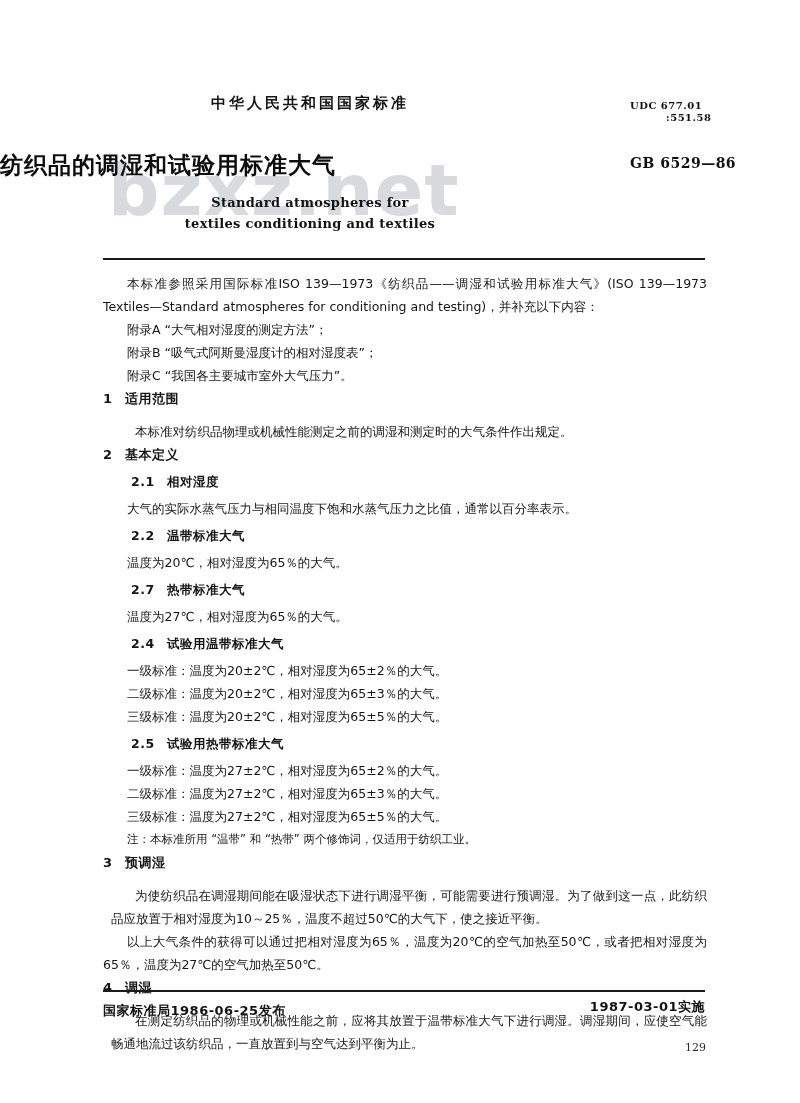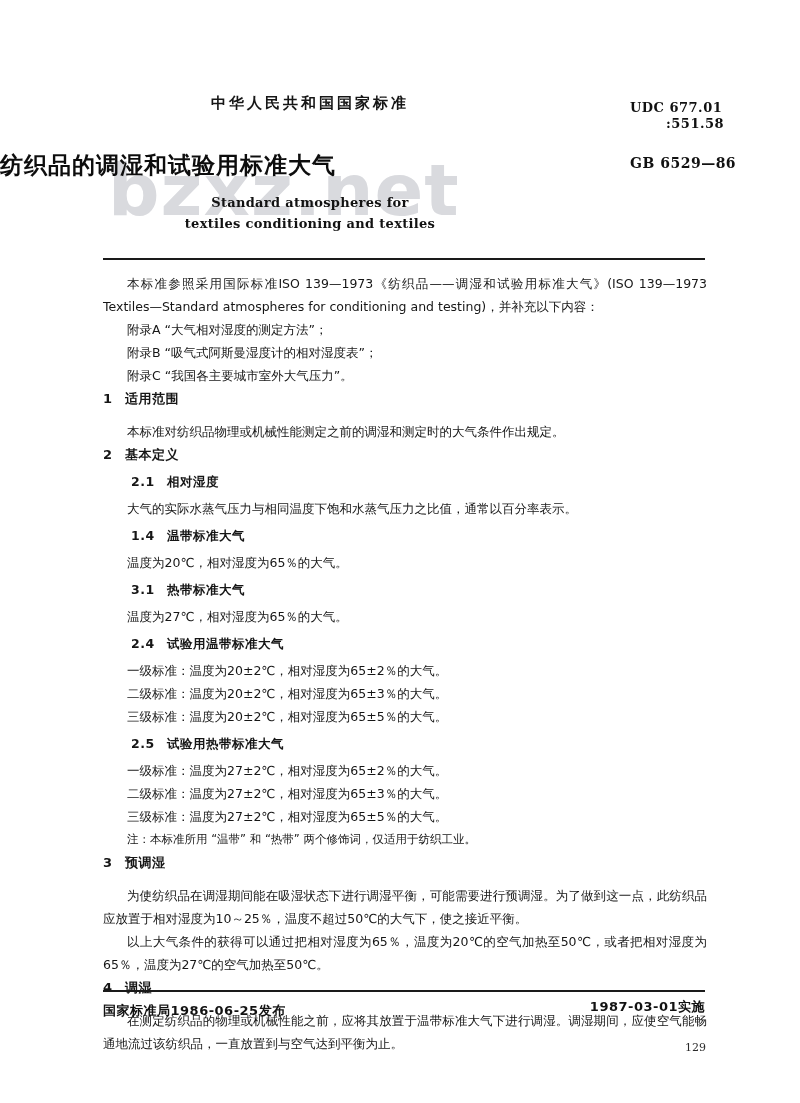--- a/index.html
+++ b/index.html
@@ -80,21 +80,21 @@
     color: #121212;
     letter-spacing: 0.3px;
   }
   .udc-block {
     position: absolute;
     left: 630px;
     top: 100px;
     width: 160px;
     font-family: "DejaVu Serif", serif;
     font-weight: bold;
-    font-size: 13px;
+    font-size: 10px;
     color: #111;
     letter-spacing: 0.5px;
   }
   .udc-line1 { white-space: nowrap; }
   .udc-line2 { padding-left: 36px; white-space: nowrap; margin-top: 1px;}
   .std-no {
     position: absolute;
     left: 630px;
     top: 155px;
     font-family: "DejaVu Serif", serif;
@@ -137,21 +137,21 @@
     line-height: 23px;
     color: #161616;
   }
   .p {
     margin: 0;
     text-align: justify;
   }
   .p-indent { text-indent: 24px; }
   .p-sub   { padding-left: 24px; }
   .p-sub2  { padding-left: 24px; }
-  .gap-md  { margin-top: 10px; }
+  .gap-md  { margin-top: 10px; margin-left: 8px; }
   .gap-lg  { margin-top: 14px; }
 
   .h1 {
     margin: 0;
     font-weight: bold;
     font-size: 13px;
     letter-spacing: 0.5px;
   }
   .h1 .num { display: inline-block; width: 22px; }
   .h2 {
@@ -234,26 +234,26 @@
     <p class="h1 gap-md">
       <span class="num">2</span><span>基本定义</span>
     </p>
 
     <p class="h2 gap-md">
       <span class="num">2.1</span><span>相对湿度</span>
     </p>
     <p class="p p-sub2">大气的实际水蒸气压力与相同温度下饱和水蒸气压力之比值，通常以百分率表示。</p>
 
     <p class="h2">
-      <span class="num">1.4</span><span>温带标准大气</span>
+      <span class="num">2.2</span><span>温带标准大气</span>
     </p>
     <p class="p p-sub2">温度为20℃，相对湿度为65％的大气。</p>
 
     <p class="h2">
-      <span class="num">3.1</span><span>热带标准大气</span>
+      <span class="num">2.7</span><span>热带标准大气</span>
     </p>
     <p class="p p-sub2">温度为27℃，相对湿度为65％的大气。</p>
 
     <p class="h2">
       <span class="num">2.4</span><span>试验用温带标准大气</span>
     </p>
     <p class="p p-sub2">一级标准：温度为20±2℃，相对湿度为65±2％的大气。</p>
     <p class="p p-sub2">二级标准：温度为20±2℃，相对湿度为65±3％的大气。</p>
     <p class="p p-sub2">三级标准：温度为20±2℃，相对湿度为65±5％的大气。</p>
 

